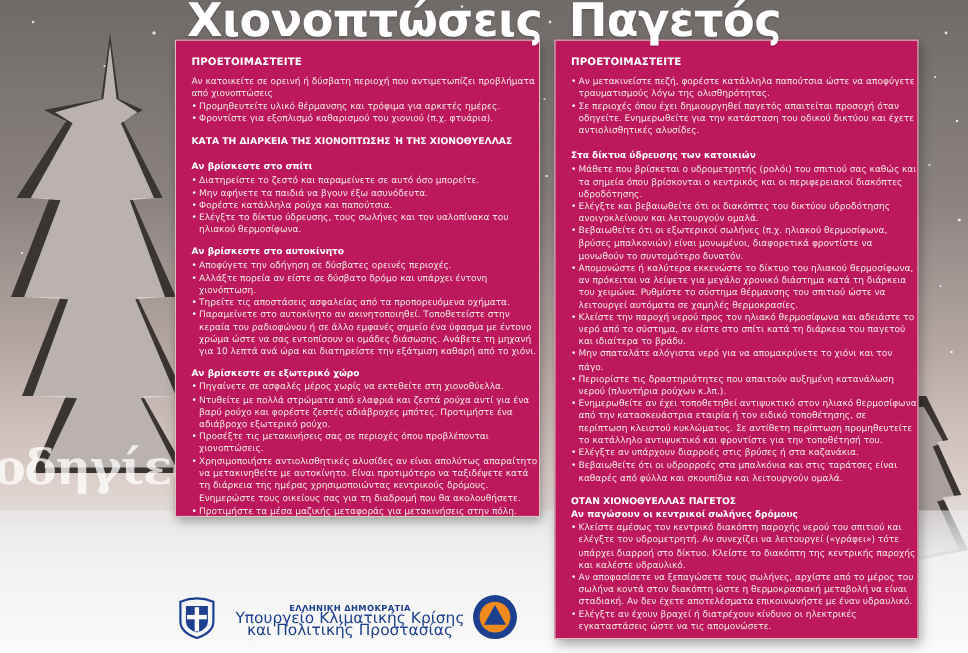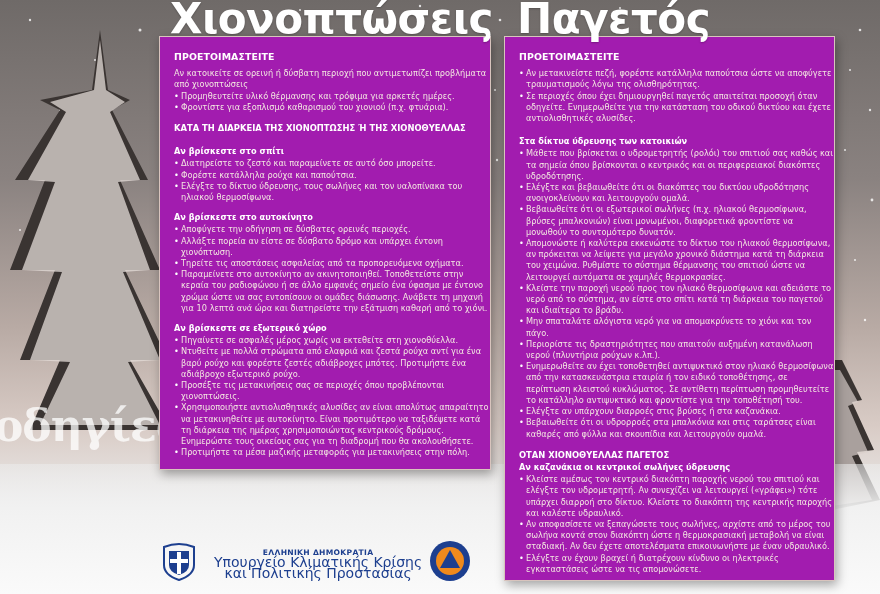--- a/index.html
+++ b/index.html
@@ -18,21 +18,21 @@
   .bgword {
     position: absolute; font-family: "DejaVu Serif", serif; color: rgba(255,255,255,0.75);
     font-size: 44px; font-weight: bold; letter-spacing: -1px;
   }
   .bigtitle {
     position: absolute; top: -6px; color: #ffffff; font-family: "DejaVu Sans", sans-serif;
     font-size: 42px; font-weight: bold; letter-spacing: -0.5px; text-shadow: 0 1px 2px rgba(0,0,0,0.25);
     z-index: 3;
   }
   .panel {
-    position: absolute; background: #a21caf; border: 1px solid #d8c4bd;
+    position: absolute; background: #be185d; border: 1px solid #d8c4bd;
     box-shadow: 2px 4px 10px rgba(0,0,0,0.35);
     color: #f3e6e1; font-size: 8.2px; line-height: 11.2px; z-index: 2;
     padding: 14px 0 10px 14px;
   }
   .panel h2 { font-size: 9.4px; font-weight: bold; color: #fff; margin-bottom: 6px; letter-spacing: 0.1px; }
   .panel h3 { font-size: 8.4px; font-weight: bold; color: #fff; margin-top: 9px; margin-bottom: 1px; }
   .panel h4 { font-size: 8.2px; font-weight: bold; color: #fff; margin-top: 9px; margin-bottom: 1px; }
   .panel h4.tight { margin-top: 0; }
   .panel p { margin: 0; }
   .panel ul { list-style: none; }
@@ -102,20 +102,21 @@
   <p>Αν κατοικείτε σε ορεινή ή δύσβατη περιοχή που αντιμετωπίζει προβλήματα από χιονοπτώσεις</p>
   <ul>
     <li>Προμηθευτείτε υλικό θέρμανσης και τρόφιμα για αρκετές ημέρες.</li>
     <li>Φροντίστε για εξοπλισμό καθαρισμού του χιονιού (π.χ. φτυάρια).</li>
   </ul>
   <h3 style="margin-top:10px;">ΚΑΤΑ ΤΗ ΔΙΑΡΚΕΙΑ ΤΗΣ ΧΙΟΝΟΠΤΩΣΗΣ Ή ΤΗΣ ΧΙΟΝΟΘΥΕΛΛΑΣ</h3>
 
   <h4 style="margin-top:12px;">Αν βρίσκεστε στο σπίτι</h4>
   <ul>
     <li>Διατηρείστε το ζεστό και παραμείνετε σε αυτό όσο μπορείτε.</li>
+    <li>Μην αφήνετε τα παιδιά να βγουν έξω ασυνόδευτα.</li>
     <li>Φορέστε κατάλληλα ρούχα και παπούτσια.</li>
     <li>Ελέγξτε το δίκτυο ύδρευσης, τους σωλήνες και τον υαλοπίνακα του ηλιακού θερμοσίφωνα.</li>
   </ul>
 
   <h4>Αν βρίσκεστε στο αυτοκίνητο</h4>
   <ul>
     <li>Αποφύγετε την οδήγηση σε δύσβατες ορεινές περιοχές.</li>
     <li>Αλλάξτε πορεία αν είστε σε δύσβατο δρόμο και υπάρχει έντονη χιονόπτωση.</li>
     <li>Τηρείτε τις αποστάσεις ασφαλείας από τα προπορευόμενα οχήματα.</li>
     <li>Παραμείνετε στο αυτοκίνητο αν ακινητοποιηθεί. Τοποθετείστε στην κεραία του ραδιοφώνου ή σε άλλο εμφανές σημείο ένα ύφασμα με έντονο χρώμα ώστε να σας εντοπίσουν οι ομάδες διάσωσης. Ανάβετε τη μηχανή για 10 λεπτά ανά ώρα και διατηρείστε την εξάτμιση καθαρή από το χιόνι.</li>
@@ -146,21 +147,21 @@
     <li>Απομονώστε ή καλύτερα εκκενώστε το δίκτυο του ηλιακού θερμοσίφωνα, αν πρόκειται να λείψετε για μεγάλο χρονικό διάστημα κατά τη διάρκεια του χειμώνα. Ρυθμίστε το σύστημα θέρμανσης του σπιτιού ώστε να λειτουργεί αυτόματα σε χαμηλές θερμοκρασίες.</li>
     <li>Κλείστε την παροχή νερού προς τον ηλιακό θερμοσίφωνα και αδειάστε το νερό από το σύστημα, αν είστε στο σπίτι κατά τη διάρκεια του παγετού και ιδιαίτερα το βράδυ.</li>
     <li>Μην σπαταλάτε αλόγιστα νερό για να απομακρύνετε το χιόνι και τον πάγο.</li>
     <li>Περιορίστε τις δραστηριότητες που απαιτούν αυξημένη κατανάλωση νερού (πλυντήρια ρούχων κ.λπ.).</li>
     <li>Ενημερωθείτε αν έχει τοποθετηθεί αντιψυκτικό στον ηλιακό θερμοσίφωνα από την κατασκευάστρια εταιρία ή τον ειδικό τοποθέτησης, σε περίπτωση κλειστού κυκλώματος. Σε αντίθετη περίπτωση προμηθευτείτε το κατάλληλο αντιψυκτικό και φροντίστε για την τοποθέτησή του.</li>
     <li>Ελέγξτε αν υπάρχουν διαρροές στις βρύσες ή στα καζανάκια.</li>
     <li>Βεβαιωθείτε ότι οι υδρορροές στα μπαλκόνια και στις ταράτσες είναι καθαρές από φύλλα και σκουπίδια και λειτουργούν ομαλά.</li>
   </ul>
 
   <h3 style="margin-top:10px;">ΟΤΑΝ ΧΙΟΝΟΘΥΕΛΛΑΣ ΠΑΓΕΤΟΣ</h3>
-  <h4 class="tight">Αν καζανάκια οι κεντρικοί σωλήνες ύδρευσης</h4>
+  <h4 class="tight">Αν παγώσουν οι κεντρικοί σωλήνες δρόμους</h4>
   <ul>
     <li>Κλείστε αμέσως τον κεντρικό διακόπτη παροχής νερού του σπιτιού και ελέγξτε τον υδρομετρητή. Αν συνεχίζει να λειτουργεί («γράφει») τότε υπάρχει διαρροή στο δίκτυο. Κλείστε το διακόπτη της κεντρικής παροχής και καλέστε υδραυλικό.</li>
     <li>Αν αποφασίσετε να ξεπαγώσετε τους σωλήνες, αρχίστε από το μέρος του σωλήνα κοντά στον διακόπτη ώστε η θερμοκρασιακή μεταβολή να είναι σταδιακή. Αν δεν έχετε αποτελέσματα επικοινωνήστε με έναν υδραυλικό.</li>
     <li>Ελέγξτε αν έχουν βραχεί ή διατρέχουν κίνδυνο οι ηλεκτρικές εγκαταστάσεις ώστε να τις απομονώσετε.</li>
   </ul>
 
 </div>
 
 <div class="footer-logos">
   <span>

